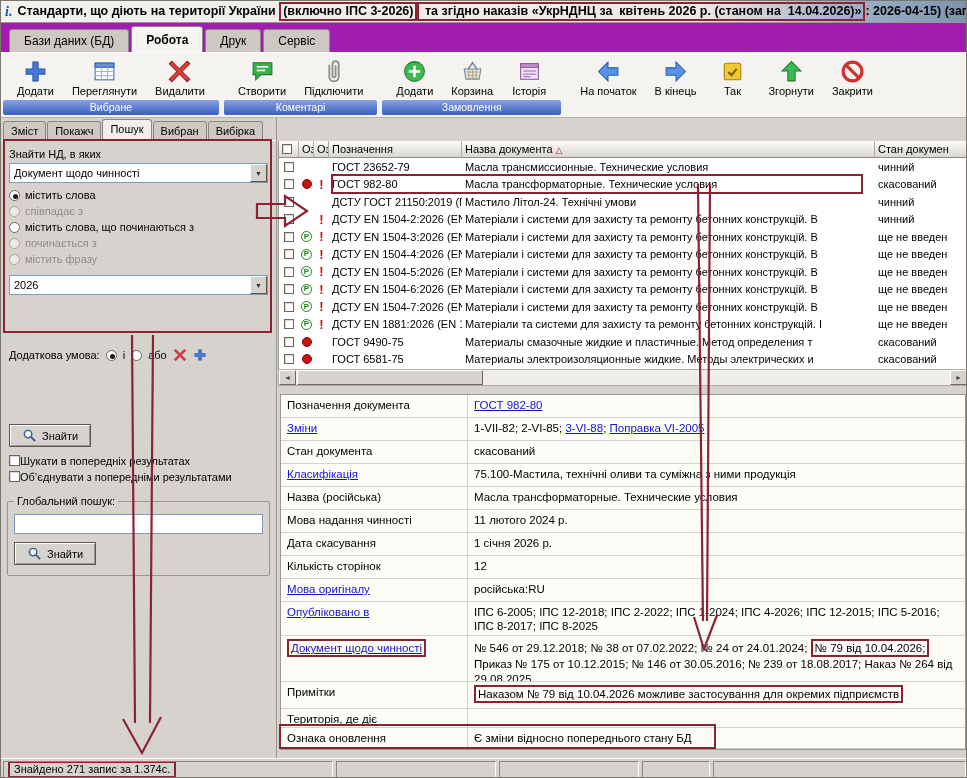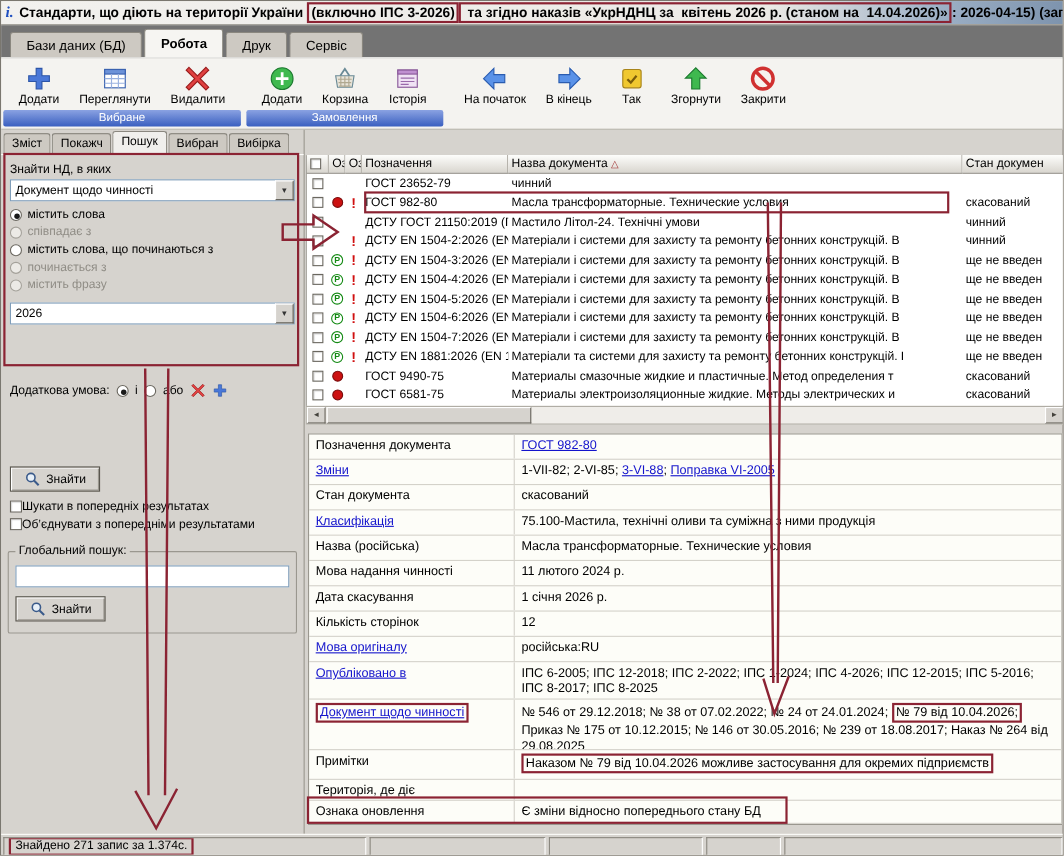--- a/index.html
+++ b/index.html
@@ -12,21 +12,21 @@
     padding-left:4px;border-bottom:1px solid #9a978f;white-space:nowrap;overflow:hidden;
     background:linear-gradient(90deg,#f2f1ee 0%,#eceae6 72%,#9db0c6 88%,#7d93ad 100%);}
   .app-icon{color:#1f4fc0;font-weight:bold;font-style:italic;font-size:14px;margin-right:5px;font-family:"Liberation Serif",serif;}
   .title-text{font-size:12.5px;font-weight:bold;}
   .title-text span{white-space:pre;}
 
   .ann-inline{border:2px solid #8b2333;padding:0 2px;display:inline-block;line-height:1.25;}
 
   
   .ribbon-tabs{position:absolute;left:0;top:22px;width:967px;height:30px;display:flex;align-items:flex-end;
-    padding-left:8px;background:#737373;border-bottom:1px solid #fdfdfb;}
+    padding-left:8px;background:#a21caf;border-bottom:1px solid #fdfdfb;}
   .rtab{height:23px;padding:4px 14px 0;border:1px solid #8a877f;border-bottom:none;border-radius:3px 3px 0 0;
     background:#cdc9c2;margin-right:2px;font-size:12px;}
   .rtab.active{background:#f6f5f2;font-weight:bold;height:26px;padding-top:6px;}
 
   
   .toolbar{position:absolute;left:0;top:52px;width:967px;height:65px;background:#f4f3f0;
     border-bottom:1px solid #b5b2aa;display:flex;align-items:stretch;padding:1px 2px 2px 2px;}
   .tb-group{display:flex;flex-direction:column;margin-right:5px;}
   .tb-buttons{display:flex;flex:1;align-items:flex-start;justify-content:center;gap:2px;padding:2px 6px 0;}
   .tb-btn{display:flex;flex-direction:column;align-items:center;gap:1px;padding:2px 7px;min-width:52px;border:1px solid transparent;}
@@ -160,20 +160,43 @@
             <span class="tb-lbl">Видалити</span>
           </div>
         </div>
         <div class="tb-caption">Вибране</div>
       </div>
       <div class="tb-group">
         <div class="tb-buttons">
           <div class="tb-btn">
             <span class="tb-ico">
               <svg viewBox="0 0 24 24">
+                <path d="M3 3.5h18V15H10.5L5.5 20v-5H3z" fill="#35b24a" stroke="#1d7a30"></path>
+                <line x1="6.5" y1="7.5" x2="17.5" y2="7.5" stroke="#fff" stroke-width="1.6"></line>
+                <line x1="6.5" y1="11" x2="14.5" y2="11" stroke="#fff" stroke-width="1.6"></line>
+              </svg>
+            </span>
+            <span class="tb-lbl">Створити</span>
+          </div>
+          <div class="tb-btn">
+            <span class="tb-ico">
+              <svg viewBox="0 0 24 24">
+                <path d="M8 5.5v11.5a4.5 4.5 0 0 0 9 0V5a3 3 0 0 0-6 0v11a1.5 1.5 0 0 0 3 0V6" fill="none" stroke="#909090" stroke-width="1.8"></path>
+              </svg>
+            </span>
+            <span class="tb-lbl">Підключити</span>
+          </div>
+        </div>
+        <div class="tb-caption">Коментарі</div>
+      </div>
+      <div class="tb-group">
+        <div class="tb-buttons">
+          <div class="tb-btn">
+            <span class="tb-ico">
+              <svg viewBox="0 0 24 24">
                 <circle cx="12" cy="12" r="9.5" fill="#3fb94f" stroke="#1d7a30"></circle>
                 <path d="M10.8 6.5h2.4v4.3h4.3v2.4h-4.3v4.3h-2.4v-4.3H6.5v-2.4h4.3z" fill="#fff"></path>
               </svg>
             </span>
             <span class="tb-lbl">Додати</span>
           </div>
           <div class="tb-btn">
             <span class="tb-ico">
               <svg viewBox="0 0 24 24">
                 <path d="M4 9.5h16l-1.6 10H5.6z" fill="#e8e4da" stroke="#6a8a96"></path>
@@ -369,20 +392,23 @@
     <div class="tbody">
         <div class="tr">
           <div class="td center" style="width: 20px;">
             <span class="checkbox sm"></span>
           </div>
           <div class="td center" style="width: 15px;"></div>
           <div class="td center" style="width: 15px;"></div>
           <div class="td" style="width: 133px;">
             <span>ГОСТ 23652-79</span>
           </div>
+          <div class="td" style="width: 413px;">
+            <span>Масла трансмиссионные. Технические условия</span>
+          </div>
           <div class="td" style="width: 94px; flex: 1 1 0%;">
             <span>чинний</span>
           </div>
         </div>
         <div class="tr">
           <div class="td center" style="width: 20px;">
             <span class="checkbox sm"></span>
           </div>
           <div class="td center" style="width: 15px;">
             <span class="mk-red"></span>

